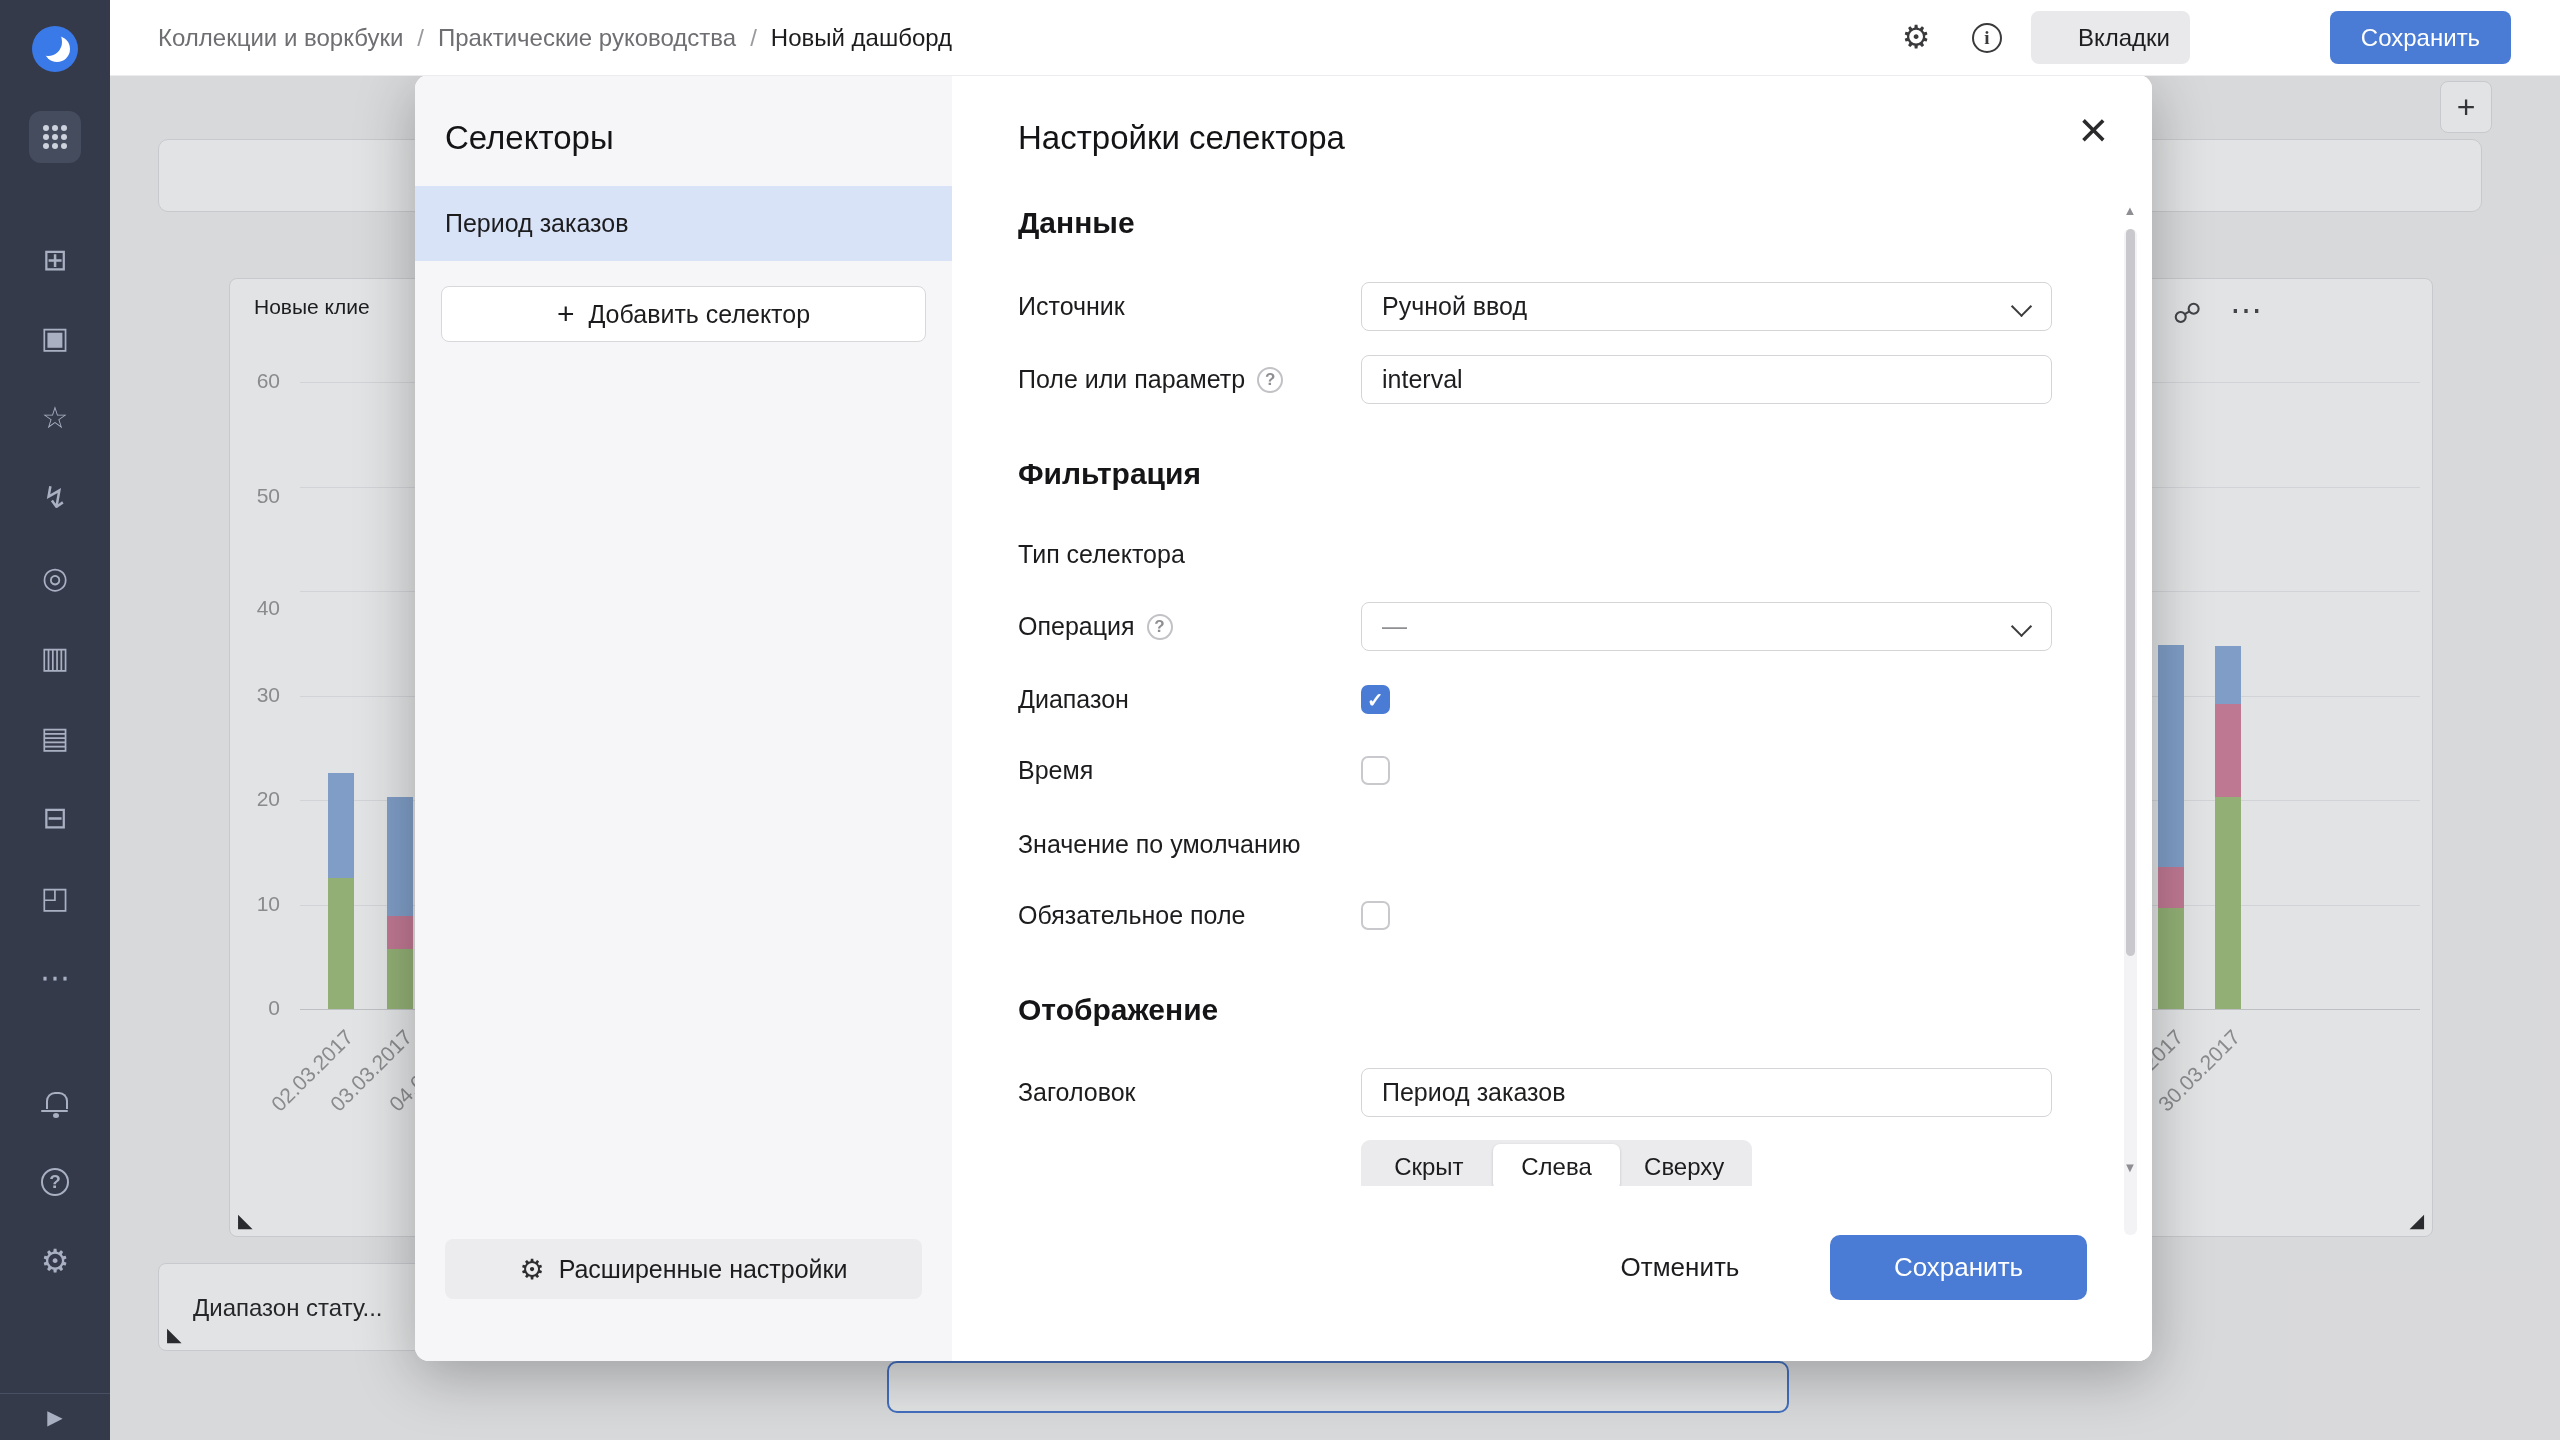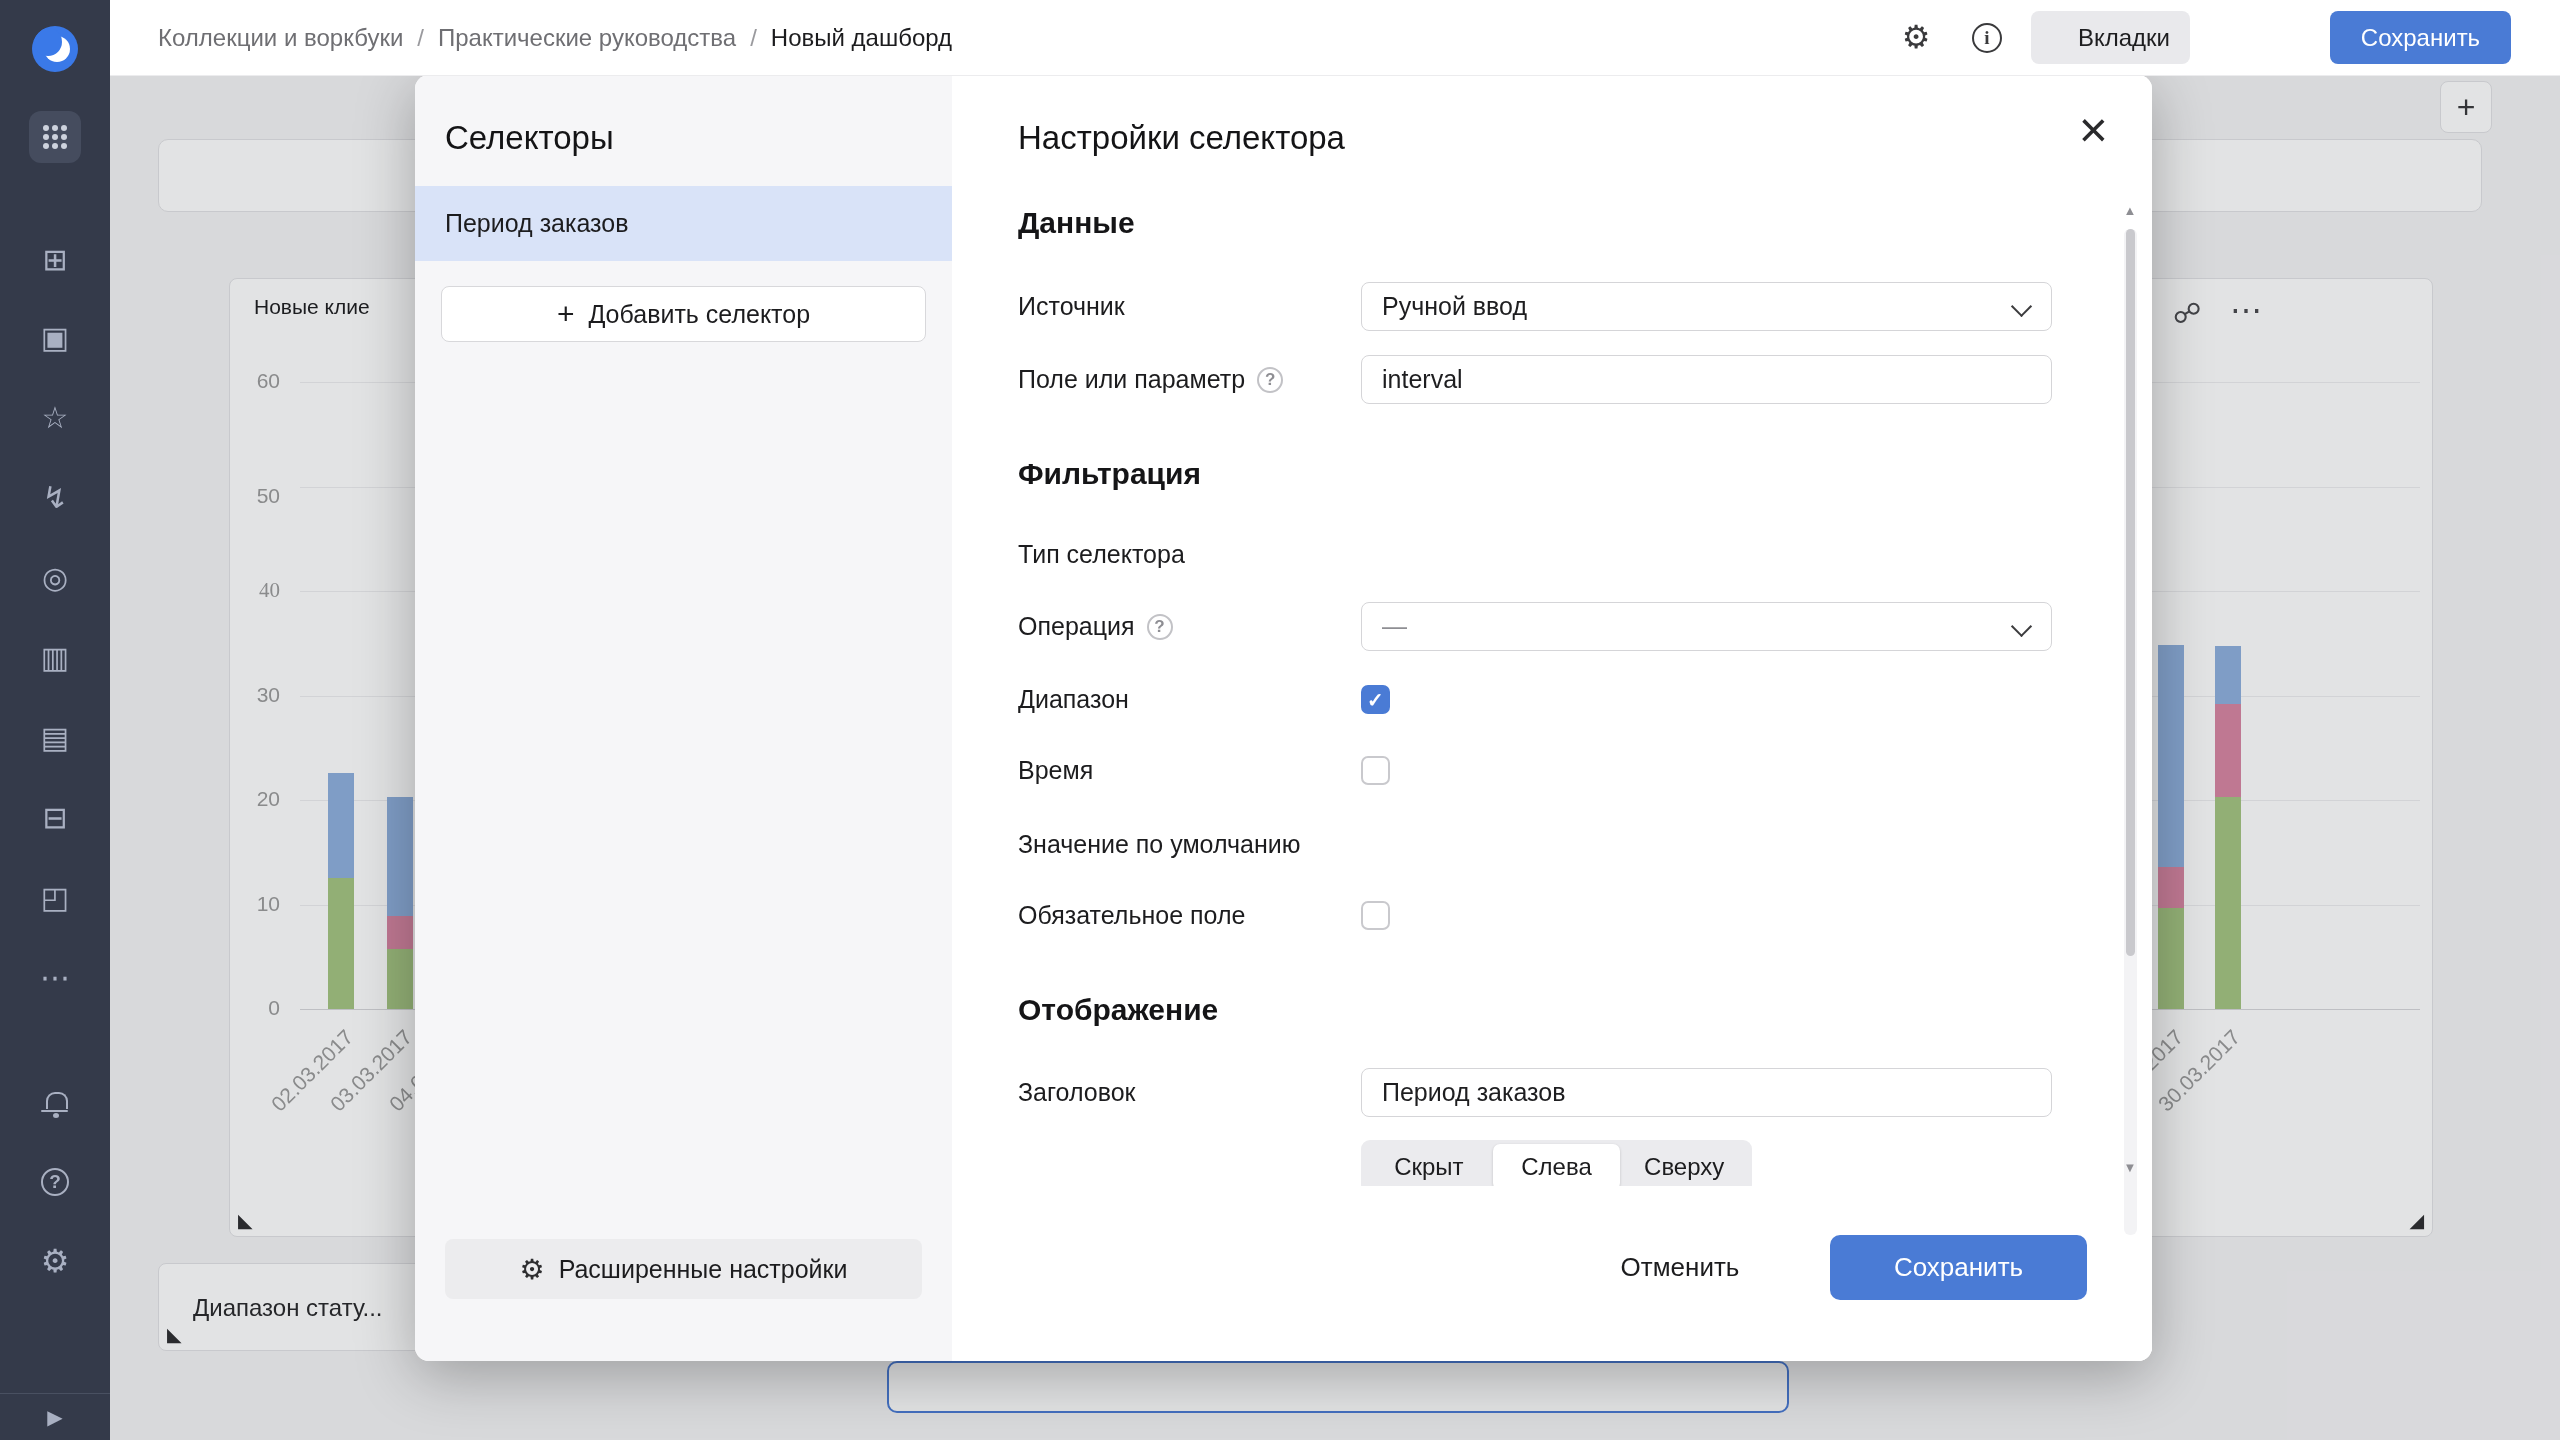--- a/index.html
+++ b/index.html
@@ -139,21 +139,21 @@
   <div class="card" style="left:119px;top:203px;width:2204px;height:959px;border-radius:8px">
     <div class="chart-title">Новые клие</div>
     <span class="cicon" style="left:1943px;top:18px">☍</span>
     <span class="cicon" style="left:2000px;top:12px;font-size:32px">⋯</span>
     <div style="position:absolute;inset:0;overflow:hidden">
         <div class="gline" style="top: 103px;"></div>
         <div class="ylab" style="top: 90px;">60</div>
         <div class="gline" style="top: 207.5px;"></div>
         <div class="ylab" style="top: 205px;">50</div>
         <div class="gline" style="top: 312px;"></div>
-        <div class="ylab" style="top: 299px; font-family: Liberation Serif, serif;">40</div>
+        <div class="ylab" style="top: 317px;">40</div>
         <div class="gline" style="top: 416.5px;"></div>
         <div class="ylab" style="top: 403.5px;">30</div>
         <div class="gline" style="top: 521px;"></div>
         <div class="ylab" style="top: 508px;">20</div>
         <div class="gline" style="top: 625.5px;"></div>
         <div class="ylab" style="top: 612.5px;">10</div>
         <div class="gline" style="top: 730px; background: rgb(215, 215, 218);"></div>
         <div class="ylab" style="top: 717px;">0</div>
         <div style="position: absolute; left: 98px; top: 599.375px; width: 26px; height: 130.625px; background: rgb(164, 196, 129);"></div>
         <div style="position: absolute; left: 98px; top: 493.83px; width: 26px; height: 105.545px; background: rgb(143, 176, 221);"></div>

